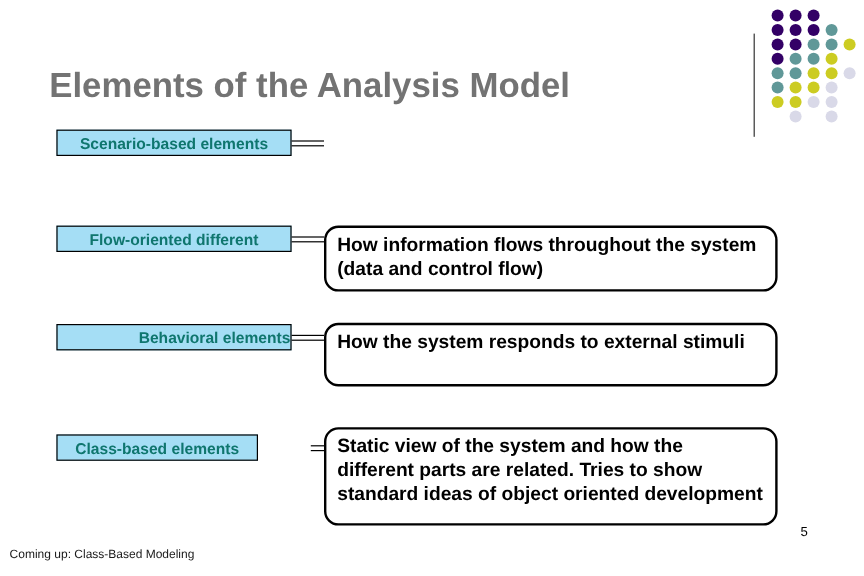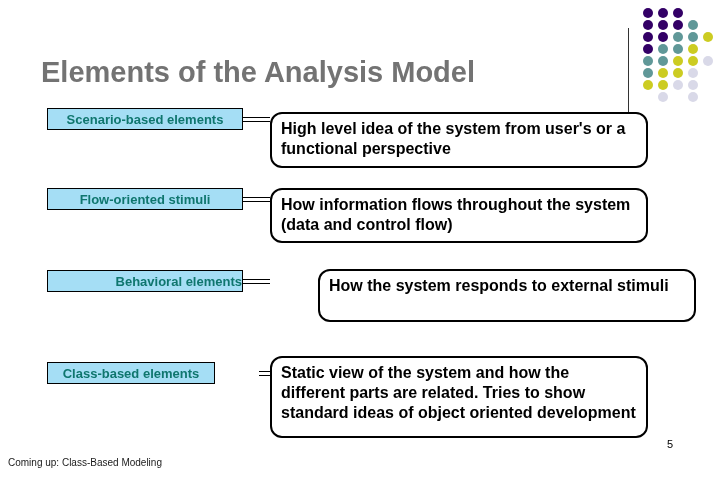--- a/index.html
+++ b/index.html
@@ -73,37 +73,34 @@
       <div class="dot" style="left: 30px; top: 72px; background: rgb(217, 217, 232);"></div>
       <div class="dot" style="left: 45px; top: 72px; background: rgb(217, 217, 232);"></div>
       <div class="dot" style="left: 15px; top: 84px; background: rgb(217, 217, 232);"></div>
       <div class="dot" style="left: 45px; top: 84px; background: rgb(217, 217, 232);"></div>
     </div>
 
   <div class="label-box" style="top:108px;">
     <span>Scenario-based elements</span>
   </div>
   <div class="connector" style="left:243px;top:117px;width:27px;"></div>
-  <div class="desc-box" style="top:112px;height:56px;">
-    <span>High level idea of the system from user's or a functional perspective</span>
-  </div>
 
   <div class="label-box" style="top:188px;">
-    <span>Flow-oriented stimuli</span>
+    <span>Flow-oriented different</span>
   </div>
   <div class="connector" style="left:243px;top:197px;width:27px;"></div>
   <div class="desc-box" style="top:188px;height:55px;">
     <span>How information flows throughout the system (data and control flow)</span>
   </div>
 
   <div class="label-box" style="top:270px;justify-content:flex-end;">
     <span>Behavioral elements</span>
   </div>
   <div class="connector" style="left:243px;top:279px;width:27px;"></div>
-  <div class="desc-box" style="top:269px;height:53px;margin-left:48px;">
+  <div class="desc-box" style="top:269px;height:53px;">
     <span>How the system responds to external stimuli</span>
   </div>
 
   <div class="label-box" style="top:362px;width:168px;">
     <span>Class-based elements</span>
   </div>
   <div class="connector" style="left:259px;top:371px;width:11px;"></div>
   <div class="desc-box" style="top:356px;height:82px;">
     <span>Static view of the system and how the different parts are related. Tries to show standard ideas of object oriented development</span>
   </div>

